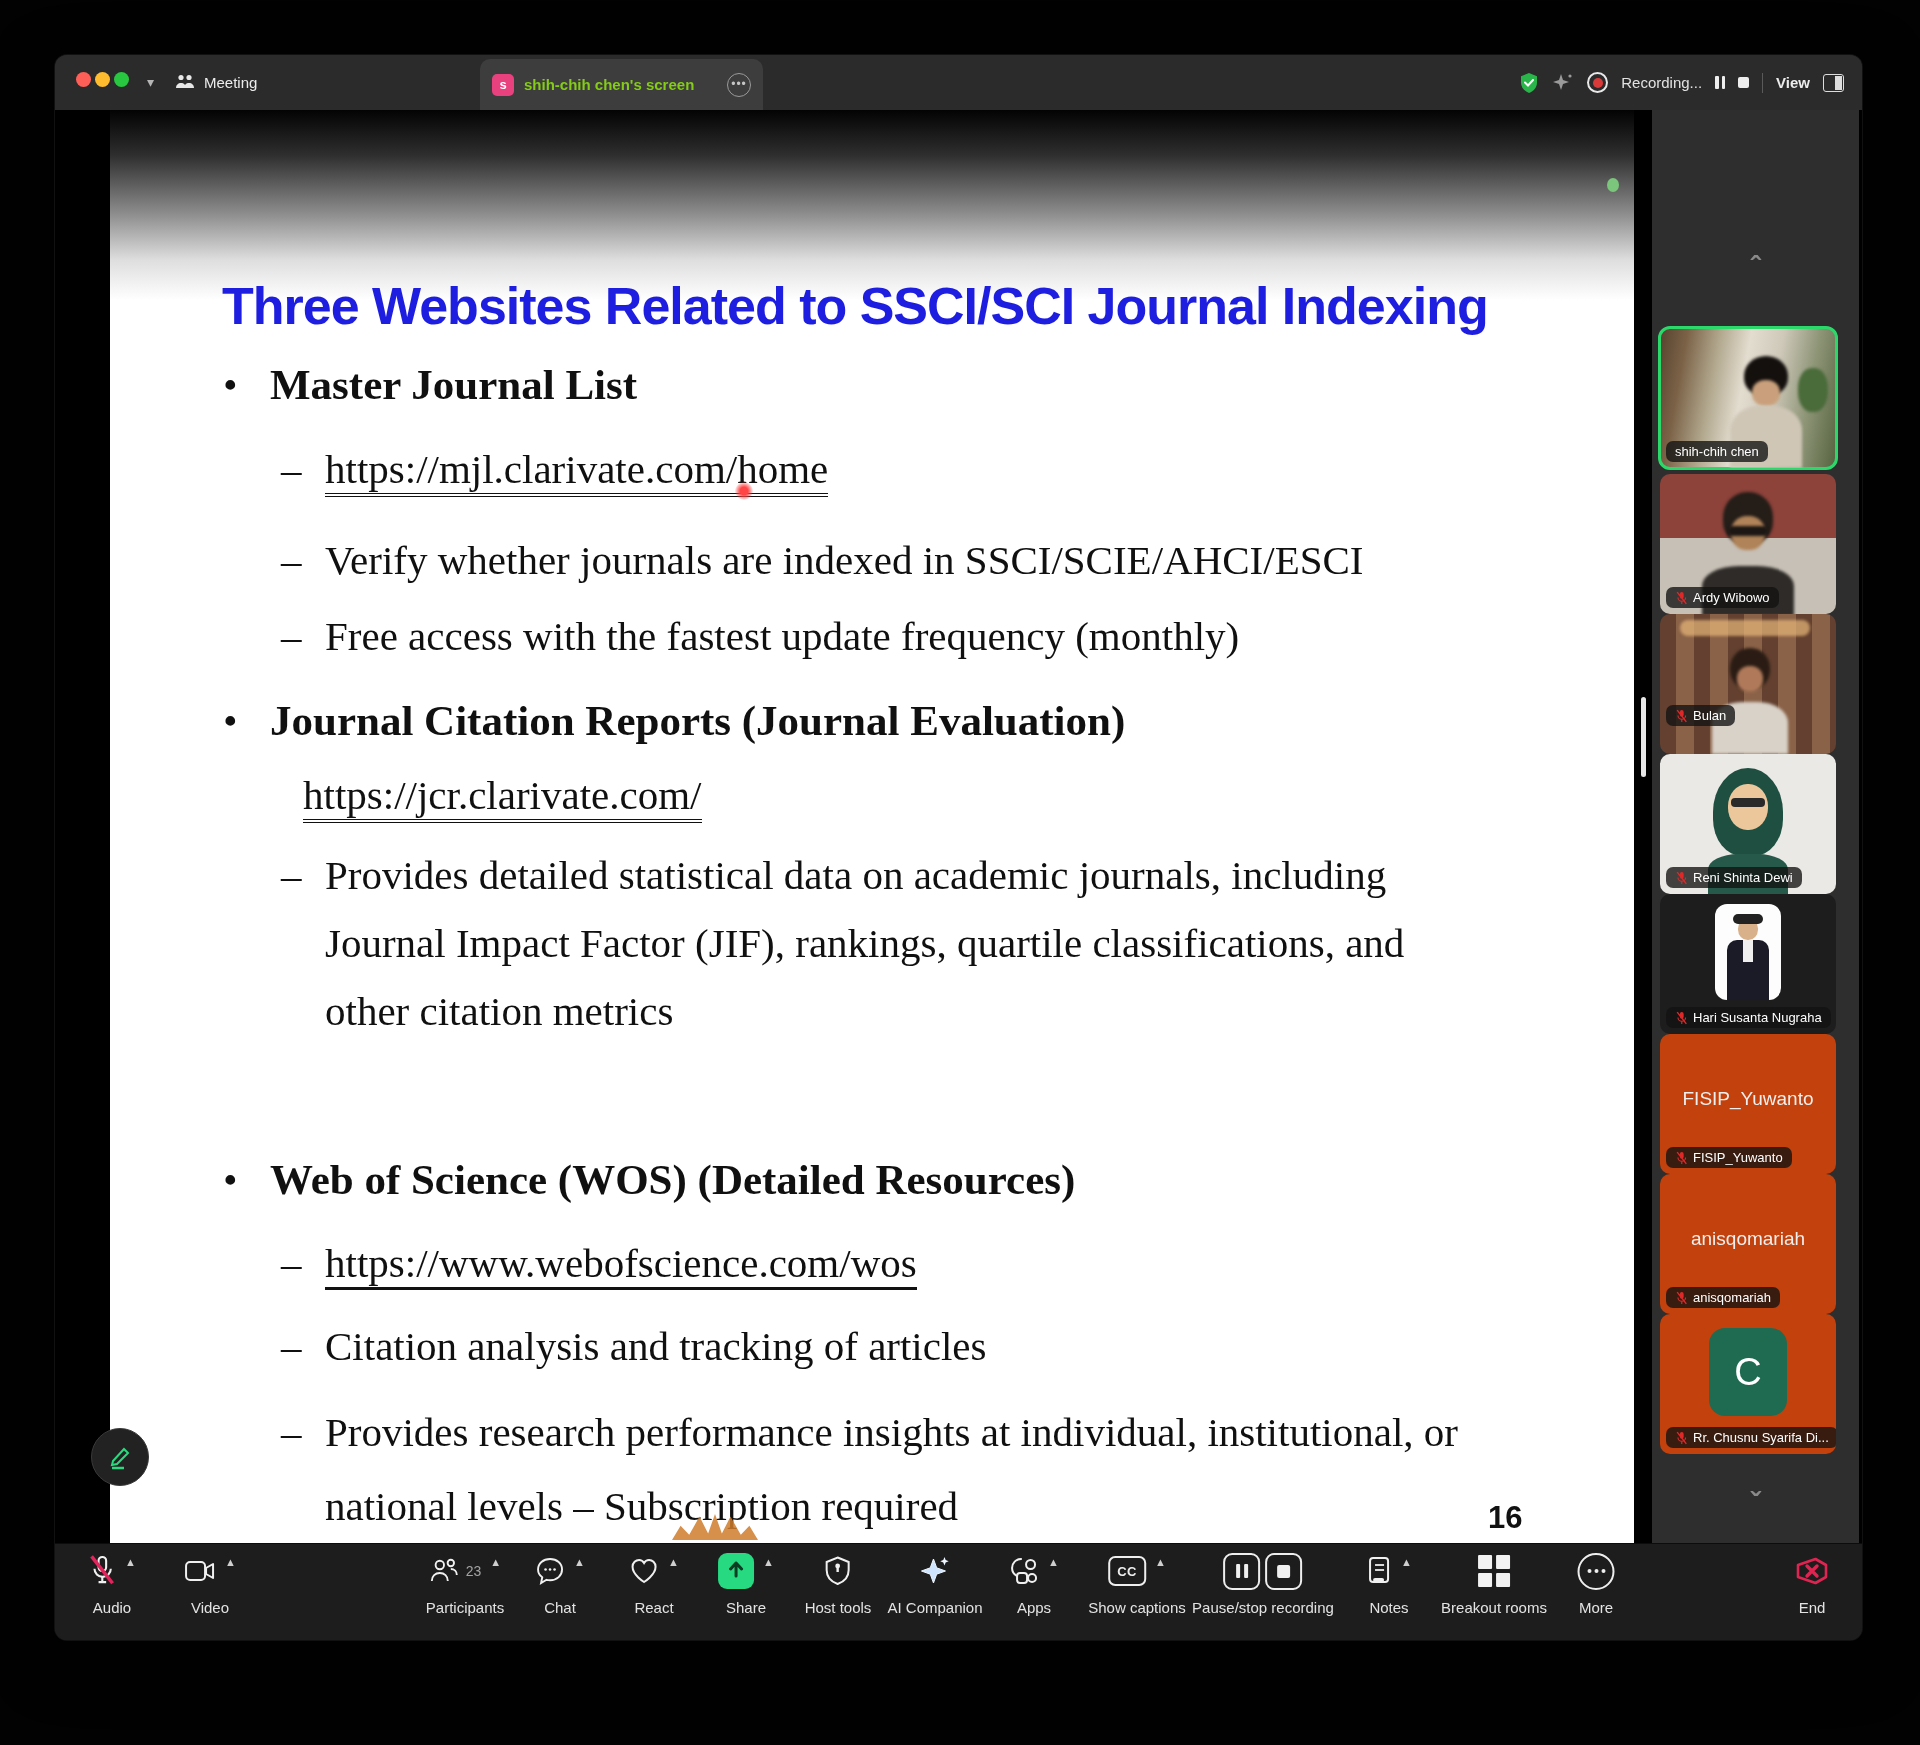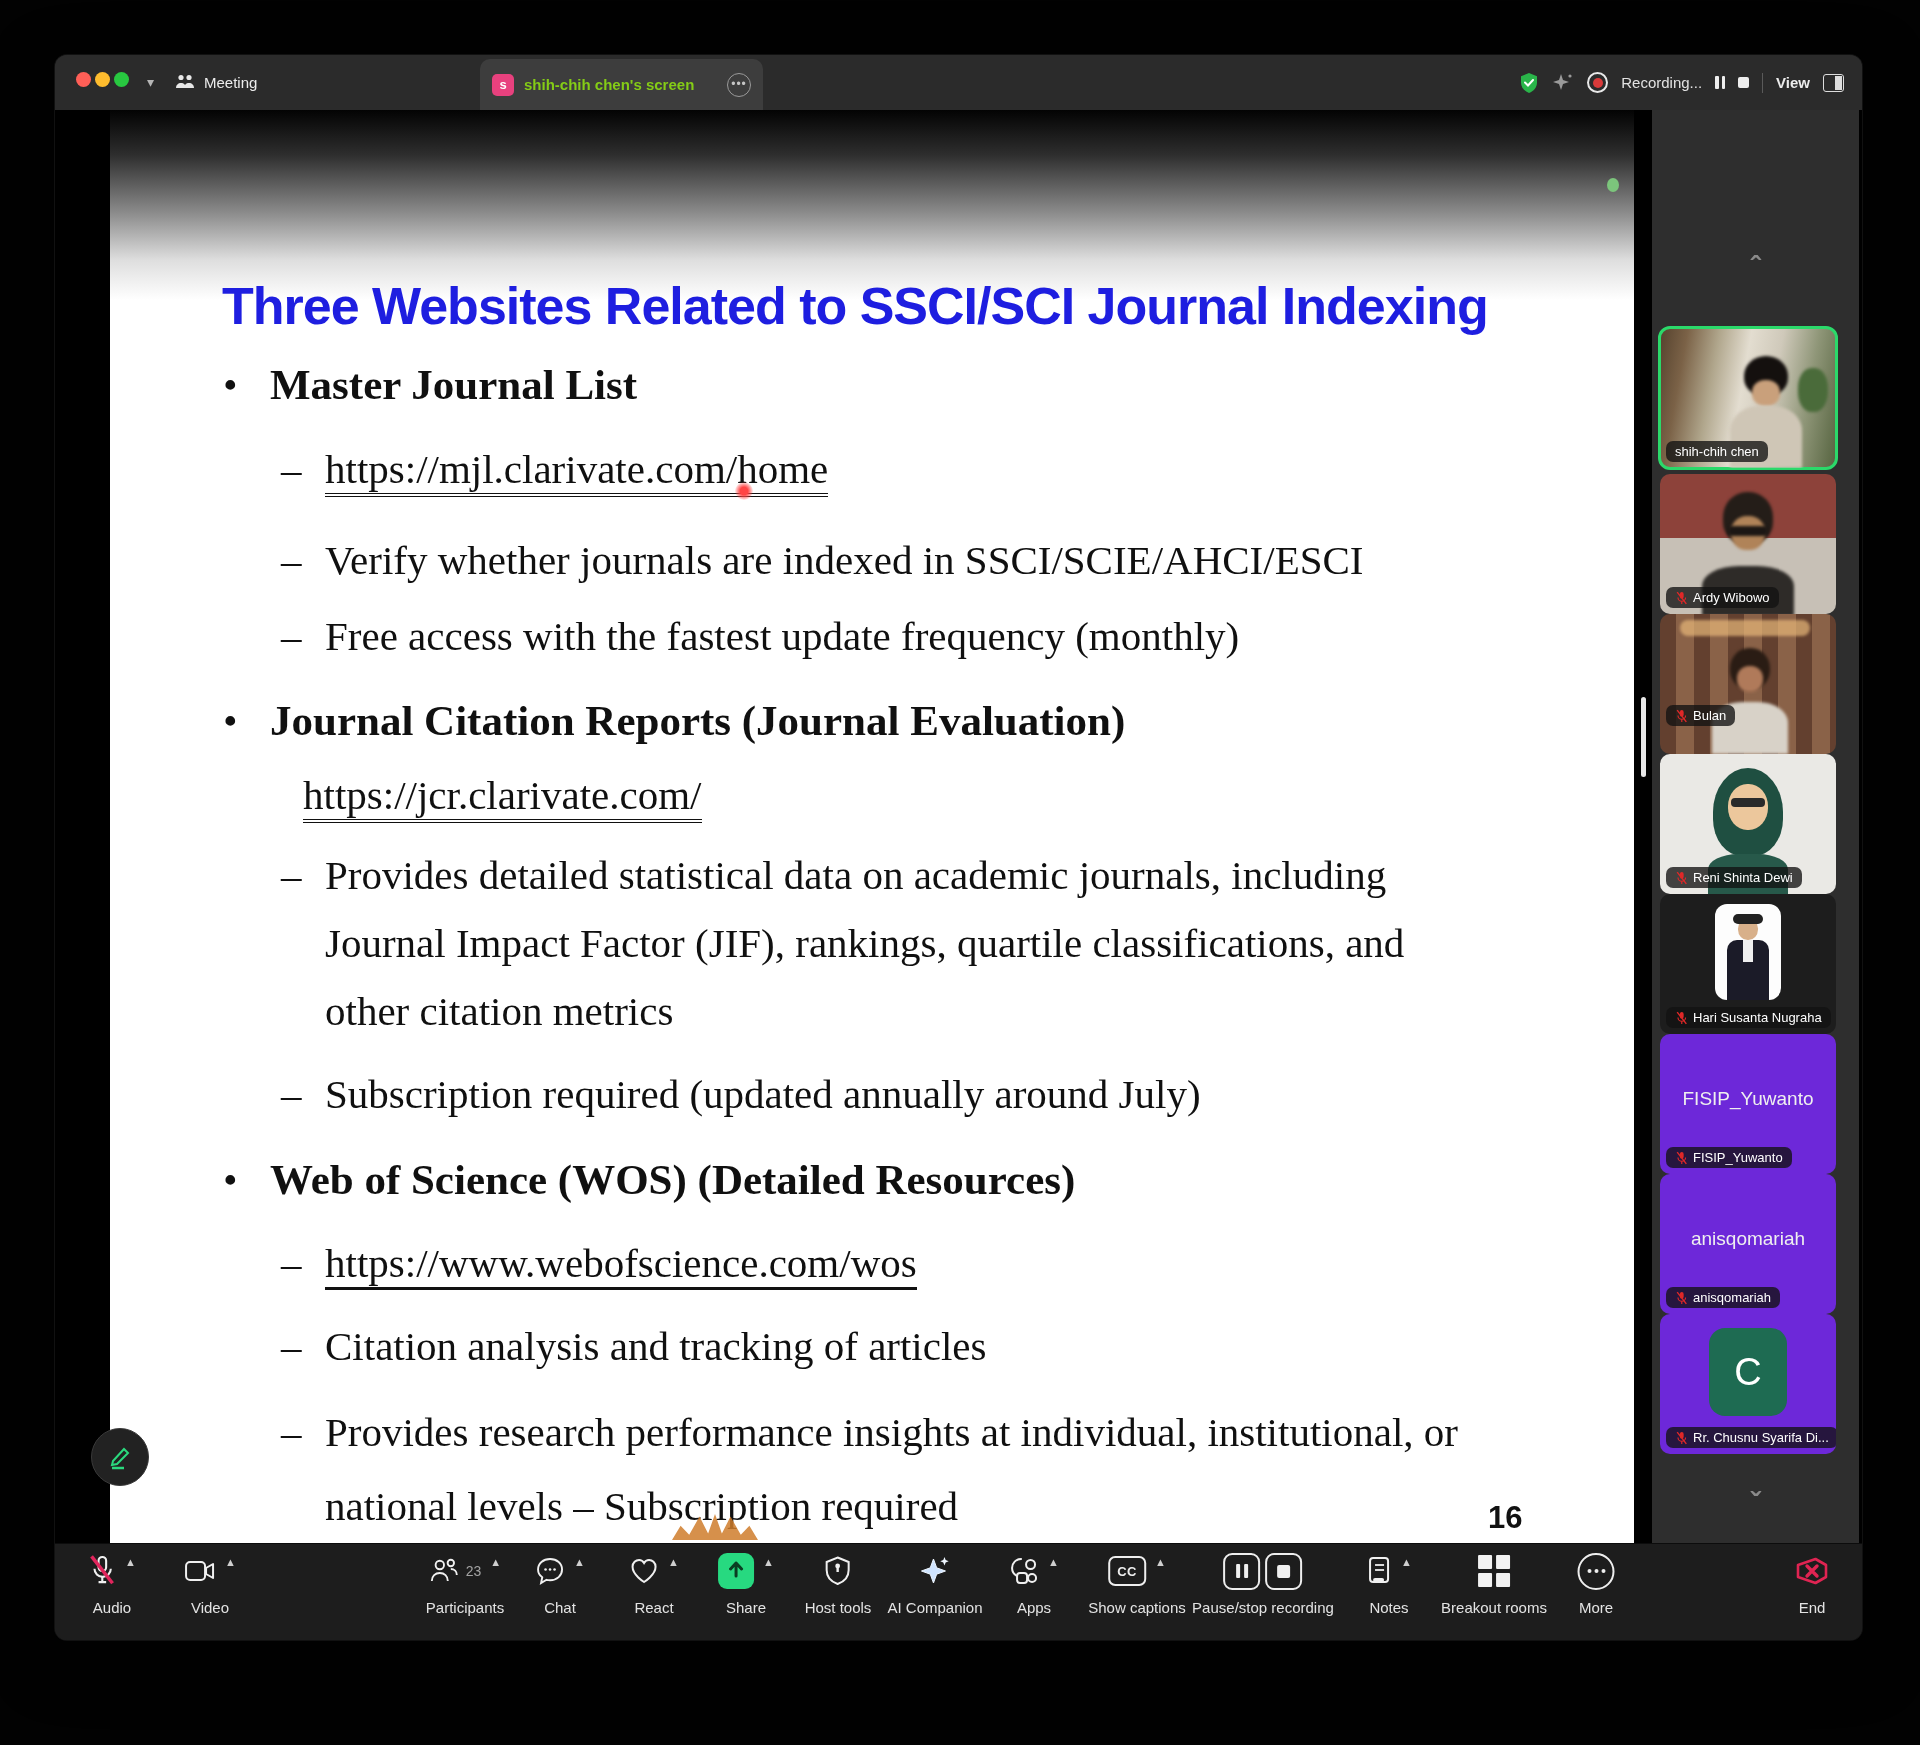--- a/index.html
+++ b/index.html
@@ -63,21 +63,21 @@
 
   .green-dot{position:absolute;left:1552px;top:68px;width:12px;height:14px;border-radius:50%;background:#7cc57c;}
   .scroll-sliver{position:absolute;left:1586px;top:587px;width:5px;height:80px;border-radius:3px;background:#e8e8e8;}
 
   .annotate{position:absolute;left:36px;top:1318px;width:56px;height:56px;border-radius:50%;
             background:#222;border:1px solid #3a3a3a;display:flex;align-items:center;justify-content:center;}
 
   
   .sidebar{position:absolute;left:1597px;top:0;width:207px;height:1433px;background:#2e2e2e;}
   .side-chev{position:absolute;left:0;width:100%;text-align:center;color:#8a8a8a;font-size:30px;line-height:1;font-weight:bold;}
-  .tile{position:absolute;left:8px;width:176px;height:140px;border-radius:10px;background:#6d28d9;overflow:hidden;}
+  .tile{position:absolute;left:8px;width:176px;height:140px;border-radius:10px;background:#c2410c;overflow:hidden;}
   .tile.active{outline:3px solid #2bd96a;outline-offset:-1px;}
   .tile-label{position:absolute;left:6px;bottom:6px;display:flex;align-items:center;gap:5px;
               background:rgba(18,18,18,.78);border-radius:7px;padding:3px 9px;color:#fff;font-size:13px;white-space:nowrap;max-width:160px;overflow:hidden;}
   .tile-center-name{position:absolute;left:0;top:54px;width:100%;text-align:center;color:#efefef;font-size:19px;}
   .avatar-sq{position:absolute;left:49px;top:14px;width:78px;height:88px;border-radius:16px;background:#1e6b52;
              display:flex;align-items:center;justify-content:center;color:#fff;font-size:38px;font-family:"Liberation Sans",sans-serif;}
   .blob{position:absolute;filter:blur(1.5px);}
 
   .scene0{background:linear-gradient(100deg,#55422e 0%,#7b6247 14%,#b0a68c 30%,#e3ddd0 46%,#cfc9ba 62%,#8f9678 80%,#55633f 100%);}
   .scene1{background:linear-gradient(#8d423a 0 46%,#c7c0b6 46% 100%);}
@@ -163,21 +163,20 @@
 
         <div class="sline l1" style="top:250px">Master Journal List</div>
         <div class="sline l2" style="top:335px"><span class="url">https://mjl.clarivate.com/home</span></div>
         <div class="sline l2" style="top:426px">Verify whether journals are indexed in SSCI/SCIE/AHCI/ESCI</div>
         <div class="sline l2" style="top:502px">Free access with the fastest update frequency (monthly)</div>
         <div class="sline l1" style="top:586px">Journal Citation Reports (Journal Evaluation)</div>
         <div class="sline lcont1" style="top:661px"><span class="url">https://jcr.clarivate.com/</span></div>
         <div class="sline l2" style="top:741px">Provides detailed statistical data on academic journals, including</div>
         <div class="sline lcont" style="top:809px">Journal Impact Factor (JIF), rankings, quartile classifications, and</div>
         <div class="sline lcont" style="top:877px">other citation metrics</div>
-        <div class="sline l2" style="top:960px">Subscription required (updated annually around July)</div>
         <div class="sline l1" style="top:1045px">Web of Science (WOS) (Detailed Resources)</div>
         <div class="sline l2" style="top:1129px"><span class="url2">https://www.webofscience.com/wos</span></div>
         <div class="sline l2" style="top:1212px">Citation analysis and tracking of articles</div>
         <div class="sline l2" style="top:1298px">Provides research performance insights at individual, institutional, or</div>
         <div class="sline lcont" style="top:1372px">national levels – Subscription required</div>
 
         <div class="pageno">16</div>
         <div class="decor"></div>
         <div class="laser"></div>
       </div>

